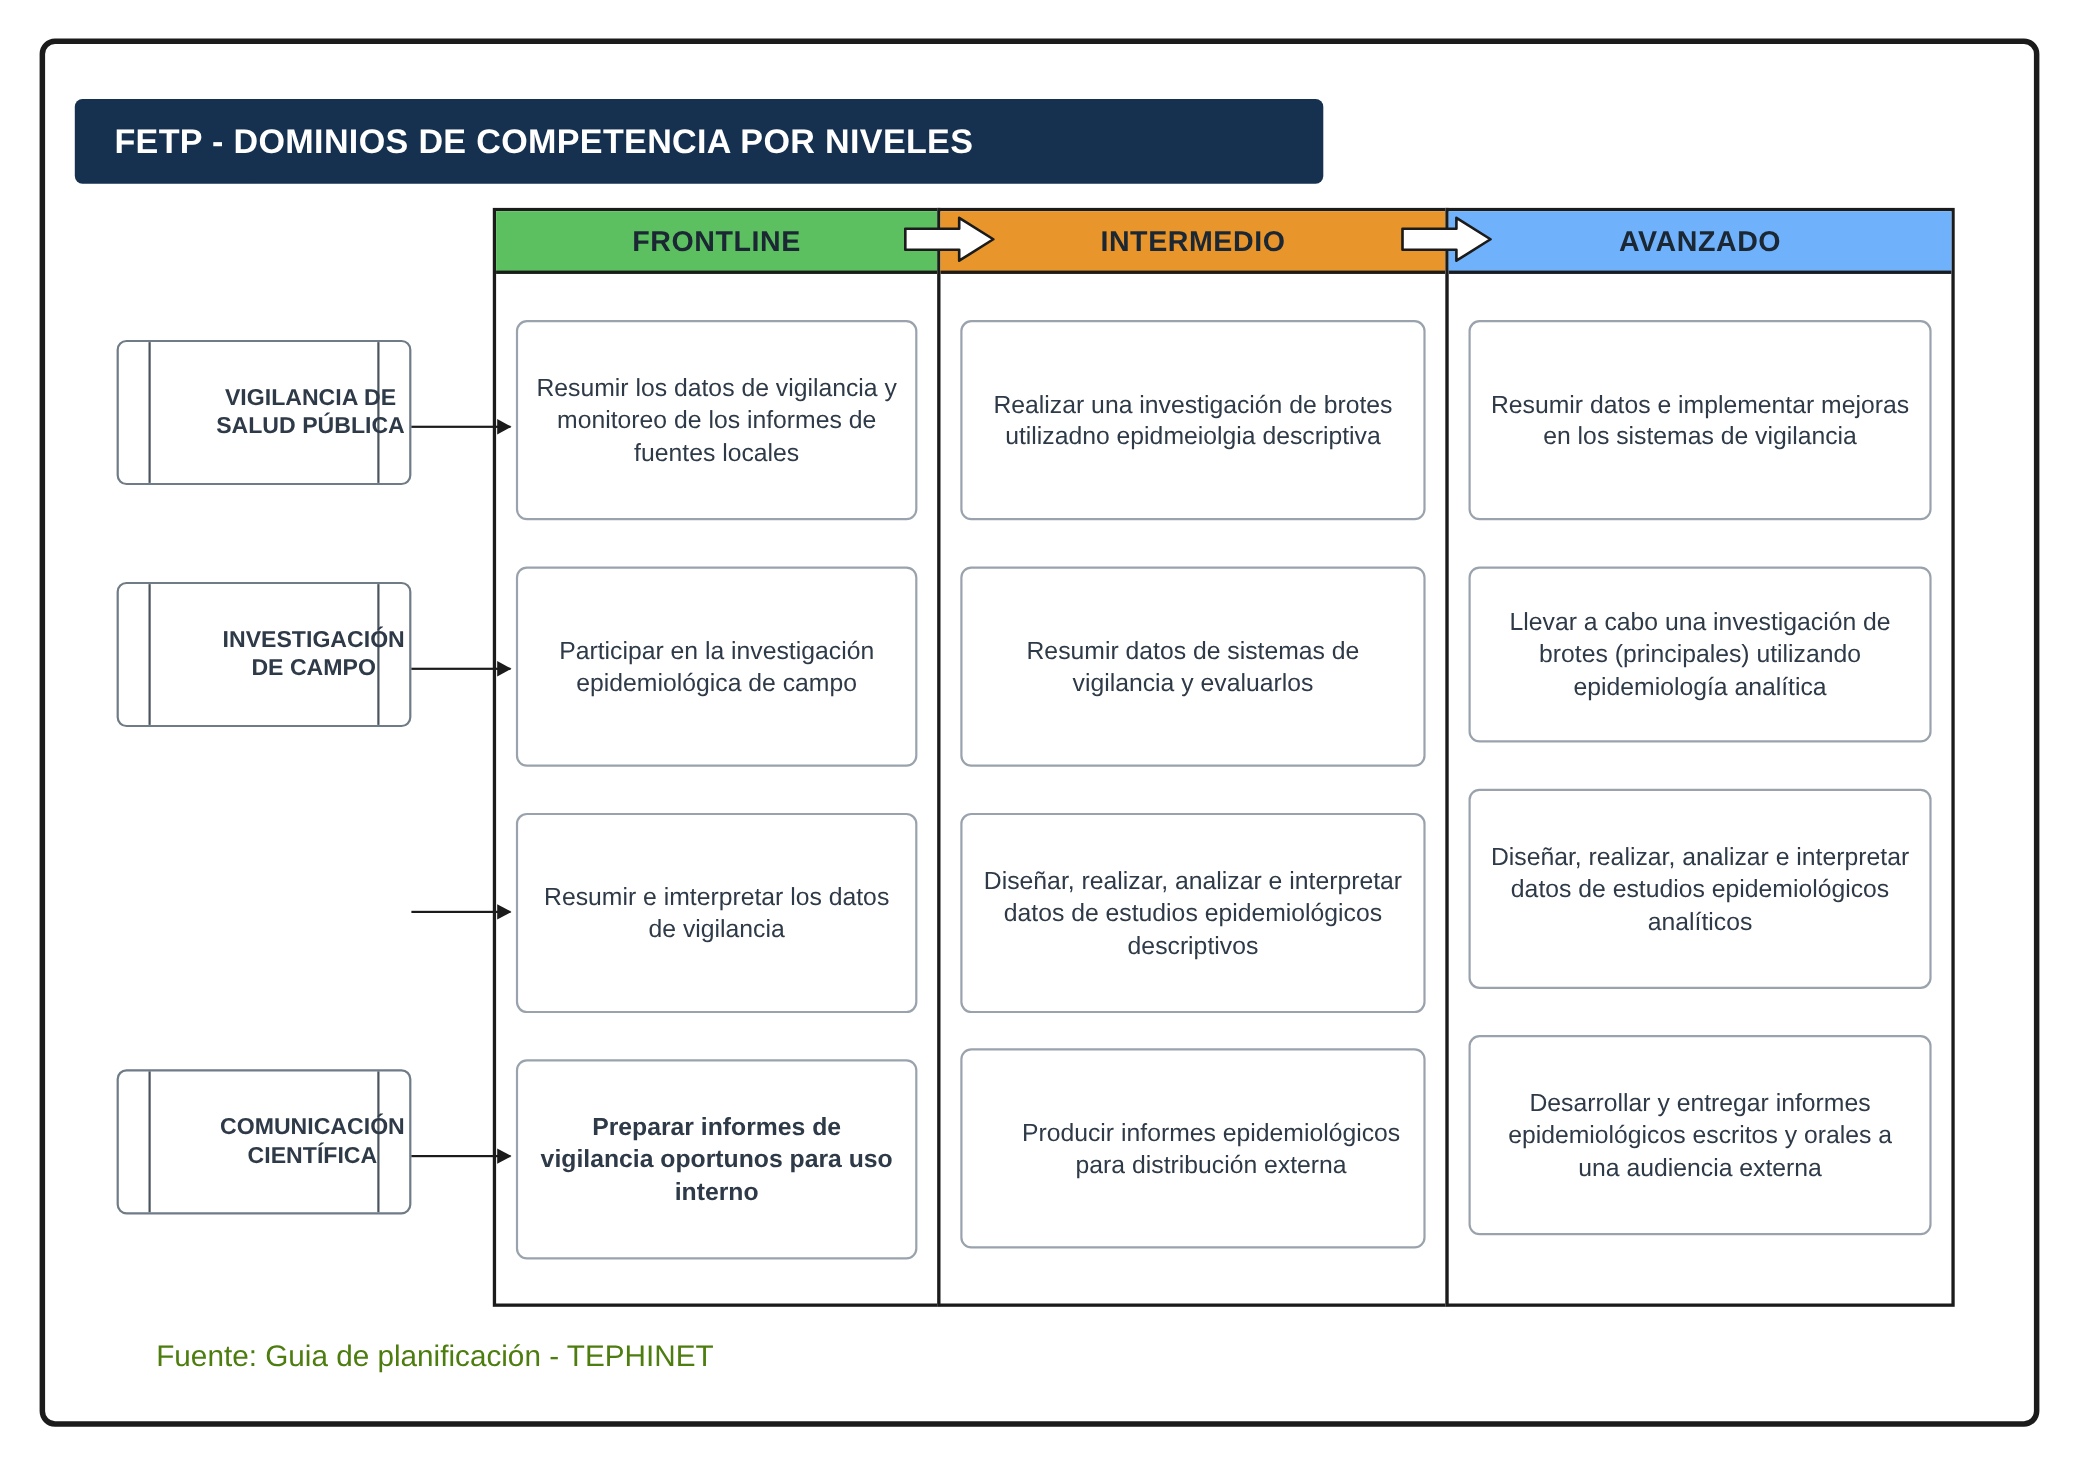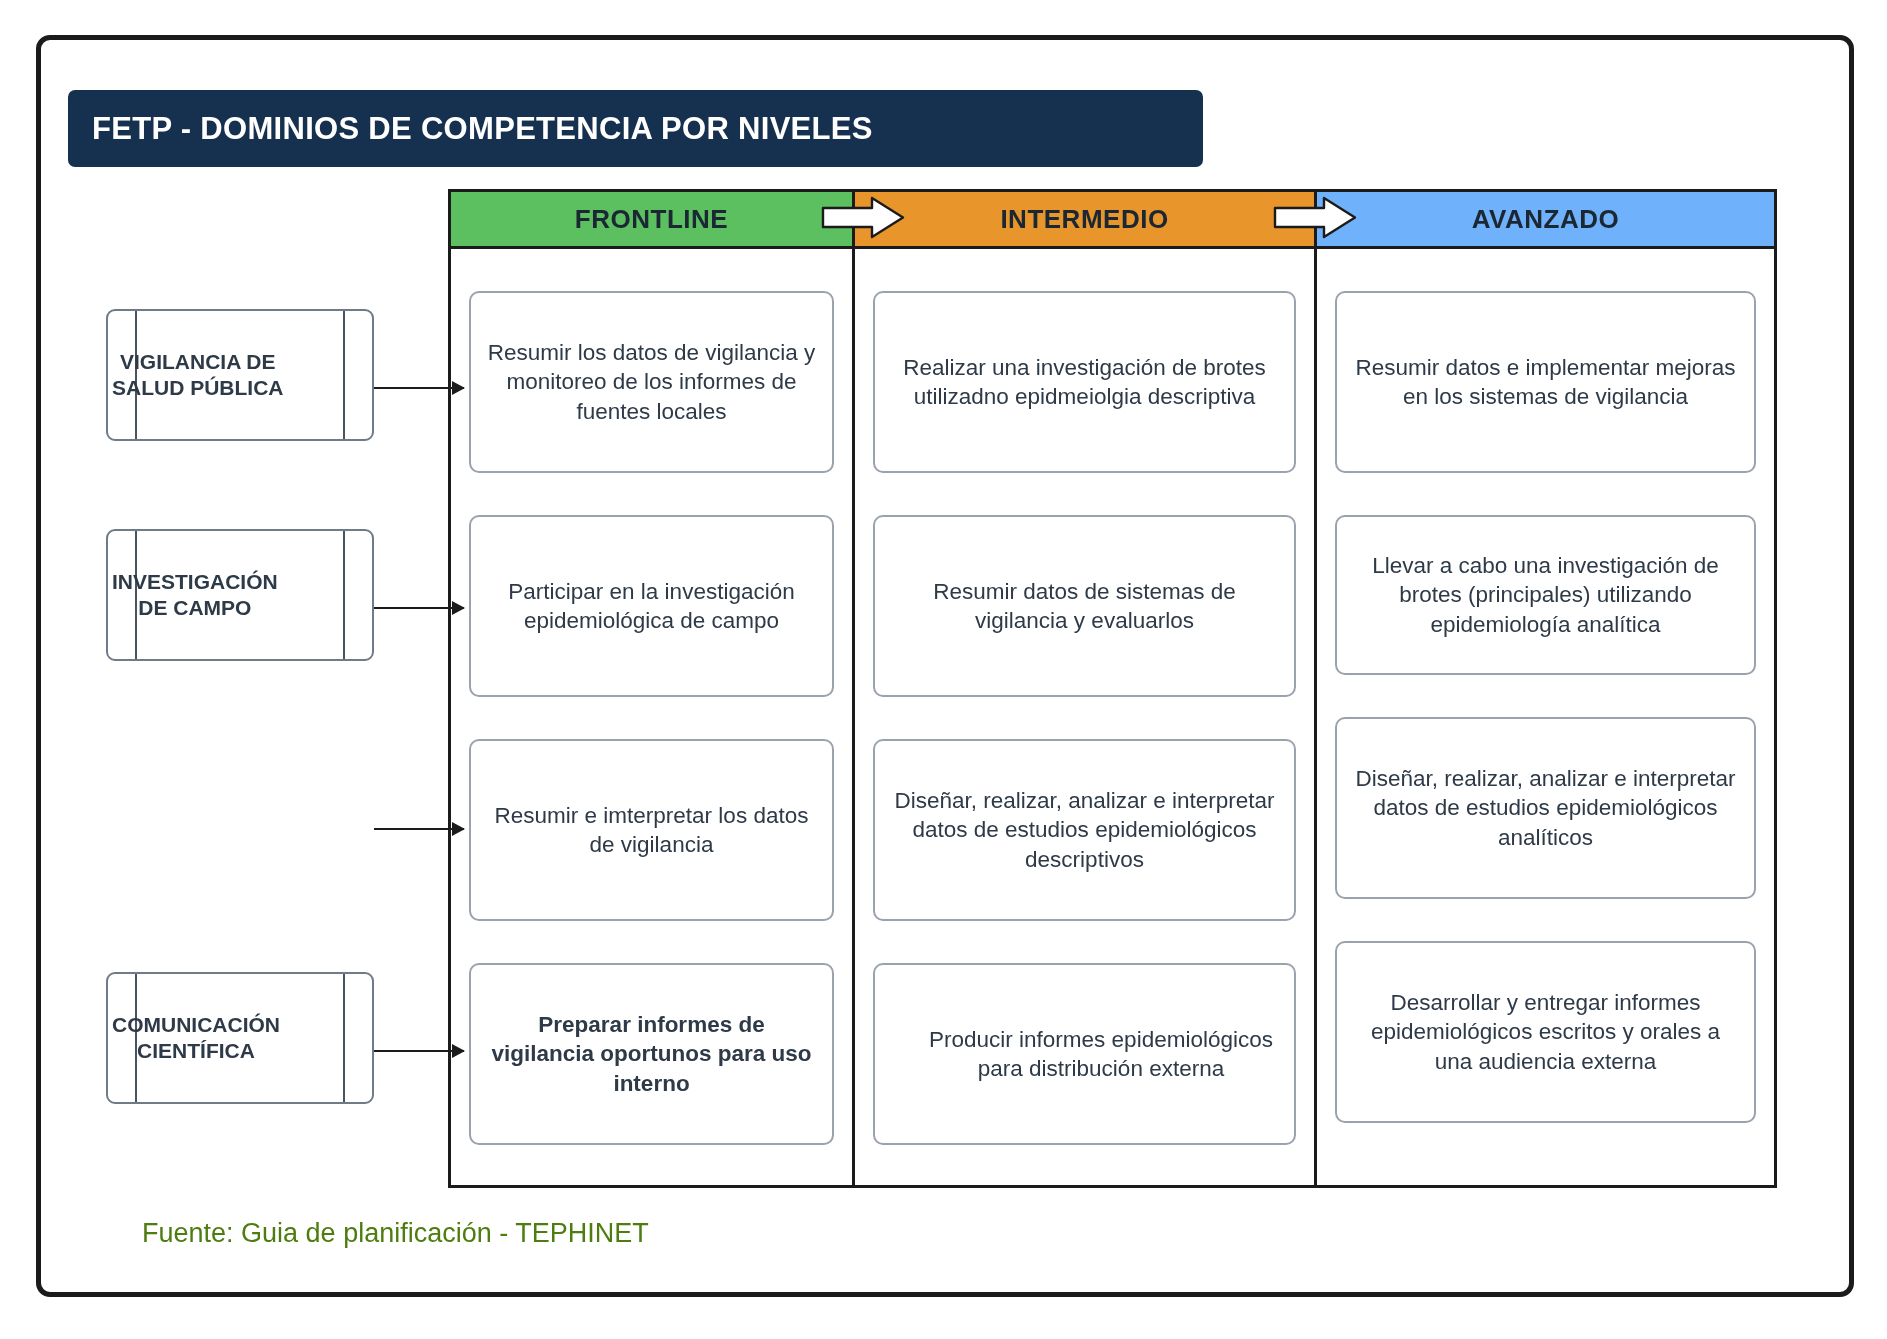--- a/index.html
+++ b/index.html
@@ -23,21 +23,21 @@
 
   
   .title-banner {
     position: absolute;
     left: 68px; top: 90px;
     width: 1135px; height: 77px;
     background: #16314f;
     border-radius: 7px;
     display: flex;
     align-items: center;
-    padding-left: 24px;
+    padding-left: 36px;
   }
   .title-banner .title-text {
     color: #ffffff;
     font-size: 31px;
     font-weight: bold;
     letter-spacing: .3px;
     white-space: nowrap;
   }
 
   
@@ -103,21 +103,21 @@
 
   
   .col-front .cell:nth-child(1) { height: 182px; flex: none; margin-top: 20px; }
   .col-front .cell:nth-child(2) { height: 182px; flex: none; margin-top: 18px; }
   .col-front .cell:nth-child(3) { height: 182px; flex: none; margin-top: 18px; }
   .col-front .cell:nth-child(4) { height: 182px; flex: none; margin-top: 18px; font-weight: bold; }
 
   .col-mid .cell:nth-child(1) { height: 182px; flex: none; margin-top: 20px; }
   .col-mid .cell:nth-child(2) { height: 182px; flex: none; margin-top: 18px; }
   .col-mid .cell:nth-child(3) { height: 182px; flex: none; margin-top: 18px; }
-  .col-mid .cell:nth-child(4) { height: 182px; flex: none; margin-top: 18px; padding-left: 47px; }
+  .col-mid .cell:nth-child(4) { height: 182px; flex: none; margin-top: 8px; padding-left: 47px; }
 
   .col-adv .cell:nth-child(1) { height: 182px; flex: none; margin-top: 20px; }
   .col-adv .cell:nth-child(2) { height: 160px; flex: none; margin-top: 18px; }
   .col-adv .cell:nth-child(3) { height: 182px; flex: none; margin-top: 18px; }
   .col-adv .cell:nth-child(4) { height: 182px; flex: none; margin-top: 18px; }
 
   
   .flow-arrow {
     position: absolute;
     width: 86px; height: 47px;
@@ -127,21 +127,21 @@
 
   
   .domain-box {
     position: absolute;
     width: 268px; height: 132px;
     border: 2px solid #6f7b87;
     border-radius: 9px;
     background: #ffffff;
     display: flex;
     align-items: center;
-    justify-content: flex-start;
+    justify-content: flex-end;
   }
   .domain-box .bar-l,
   .domain-box .bar-r {
     position: absolute;
     top: 0; bottom: 0;
     width: 2px;
     background: #4a545e;
   }
   .domain-box .bar-l { left: 27px; }
   .domain-box .bar-r { right: 27px; }

